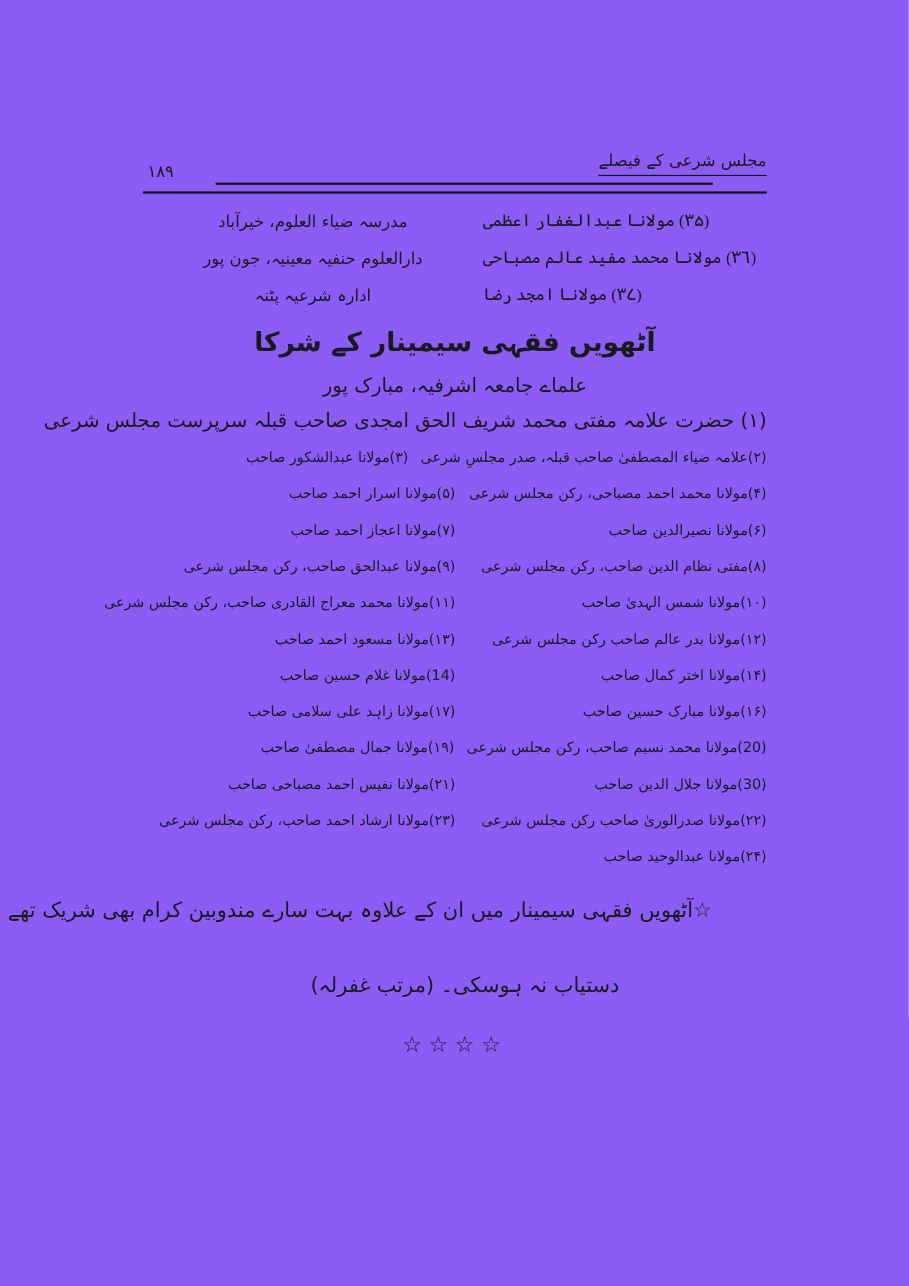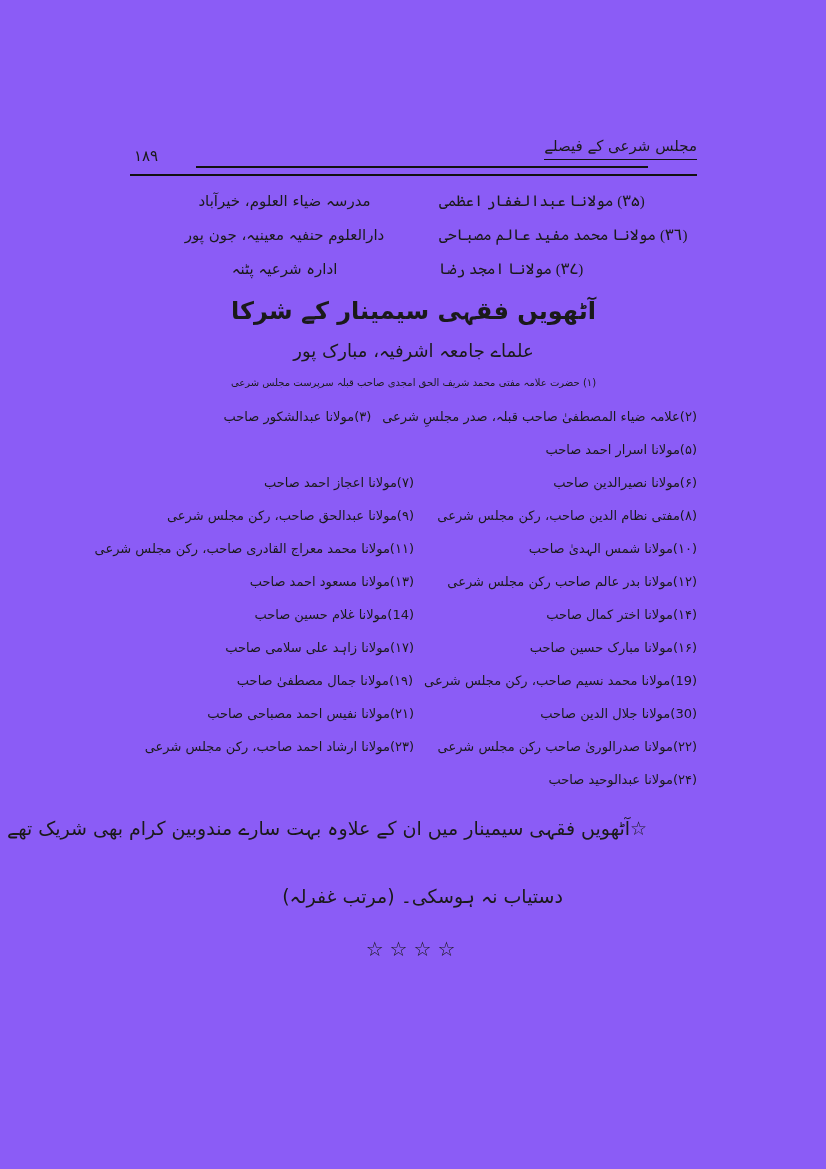--- a/index.html
+++ b/index.html
@@ -49,21 +49,21 @@
   }
   .section-subtitle{
     height:30px;line-height:30px;
     text-align:center;
     font-size:18px;font-weight:normal;
     white-space:nowrap;
   }
   
   .lead-entry{
     height:34px;line-height:34px;
-    font-size:10px;text-align:center;white-space:nowrap;
+    font-size:18px;text-align:right;white-space:nowrap;
   }
   .p-row{display:flex;height:33px;line-height:33px;font-size:13px;}
   .p-right{flex:0 0 auto;min-width:272px;text-align:right;white-space:nowrap;margin-left:11px;}
   .p-left{flex:1;text-align:right;white-space:nowrap;}
   
   .footnote{margin-top:16px;}
   .fn-line{height:32px;line-height:32px;font-size:19px;text-align:right;white-space:nowrap;}
   .fn-line1{padding-right:50px;}
   .fn-line2{padding-right:134px;margin-top:36px;}
   
@@ -105,20 +105,21 @@
     <div class="section-subtitle">علماے جامعہ اشرفیہ، مبارک پور</div>
 
     <div class="lead-entry">(۱) حضرت علامہ مفتی محمد شریف الحق امجدی صاحب قبلہ سرپرست مجلس شرعی</div>
 
     <div>
       <div class="p-row">
         <span class="p-right">(۲)علامہ ضیاء المصطفیٰ صاحب قبلہ، صدر مجلسِ شرعی</span>
         <span class="p-left">(۳)مولانا عبدالشکور صاحب</span>
       </div>
       <div class="p-row">
+        <span class="p-right">(۴)مولانا محمد احمد مصباحی، رکن مجلس شرعی</span>
         <span class="p-left">(۵)مولانا اسرار احمد صاحب</span>
       </div>
       <div class="p-row">
         <span class="p-right">(۶)مولانا نصیرالدین صاحب</span>
         <span class="p-left">(۷)مولانا اعجاز احمد صاحب</span>
       </div>
       <div class="p-row">
         <span class="p-right">(۸)مفتی نظام الدین صاحب، رکن مجلس شرعی</span>
         <span class="p-left">(۹)مولانا عبدالحق صاحب، رکن مجلس شرعی</span>
       </div>
@@ -132,21 +133,21 @@
       </div>
       <div class="p-row">
         <span class="p-right">(۱۴)مولانا اختر کمال صاحب</span>
         <span class="p-left">(14)مولانا غلام حسین صاحب</span>
       </div>
       <div class="p-row">
         <span class="p-right">(۱۶)مولانا مبارک حسین صاحب</span>
         <span class="p-left">(۱۷)مولانا زاہد علی سلامی صاحب</span>
       </div>
       <div class="p-row">
-        <span class="p-right">(19)مولانا محمد نسیم صاحب، رکن مجلس شرعی</span>
+        <span class="p-right">(20)مولانا محمد نسیم صاحب، رکن مجلس شرعی</span>
         <span class="p-left">(۱۹)مولانا جمال مصطفیٰ صاحب</span>
       </div>
       <div class="p-row">
         <span class="p-right">(30)مولانا جلال الدین صاحب</span>
         <span class="p-left">(۲۱)مولانا نفیس احمد مصباحی صاحب</span>
       </div>
       <div class="p-row">
         <span class="p-right">(۲۲)مولانا صدرالوریٰ صاحب رکن مجلس شرعی</span>
         <span class="p-left">(۲۳)مولانا ارشاد احمد صاحب، رکن مجلس شرعی</span>
       </div>

